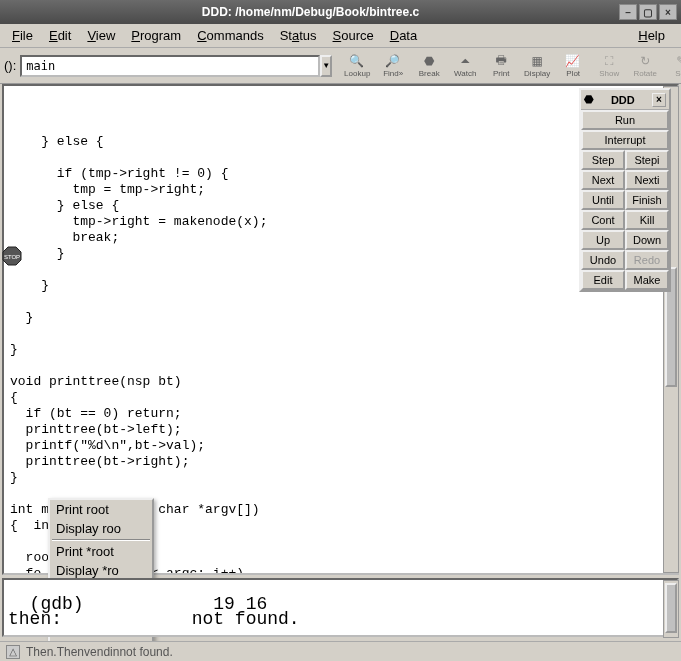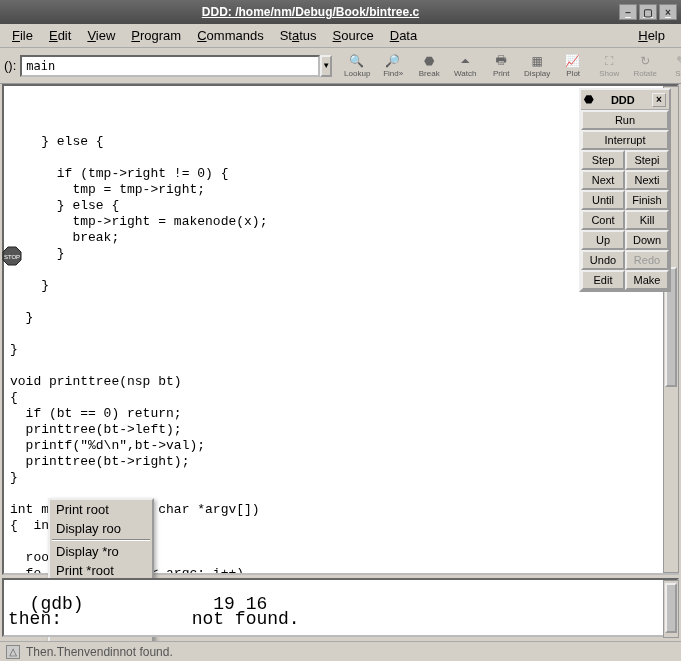--- a/index.html
+++ b/index.html
@@ -15,21 +15,20 @@
   }
   .titlebar {
     background: linear-gradient(to bottom, #6a6a6a, #4a4a4a);
     color: #fff;
     height: 24px;
     display: flex;
     align-items: center;
     padding: 0 4px;
     font-size: 12px;
     font-weight: bold;
-    text-decoration: underline;
   }
   .titlebar .spacer { flex: 1; }
   .titlebar .title { flex: 0 0 auto; text-align: center; }
   .titlebar .wbtn {
     width: 18px; height: 16px;
     background: #bbb;
     border: 1px solid #888;
     margin-left: 2px;
     display: inline-flex;
     align-items: center;
@@ -406,22 +405,22 @@
         <div class="cpbtn">Edit</div>
         <div class="cpbtn">Make</div>
       </div>
     </div>
 </div>
 
 <div class="contextmenu" id="ctxmenu">
     <div class="cmitem">Print root</div>
     <div class="cmitem">Display roo</div>
     <div class="cmsep"></div>
+    <div class="cmitem">Print *root</div>
     <div class="cmitem">Display *ro</div>
-    <div class="cmitem">Print *root</div>
     <div class="cmsep"></div>
     <div class="cmitem">What is roo</div>
     <div class="cmitem">Lookup root</div>
     <div class="cmitem">Break at ro</div>
     <div class="cmitem">Clear at ro</div>
   </div>
 
 <div class="consolepane">
   <span>(gdb)            19 16
 then:            not found.

